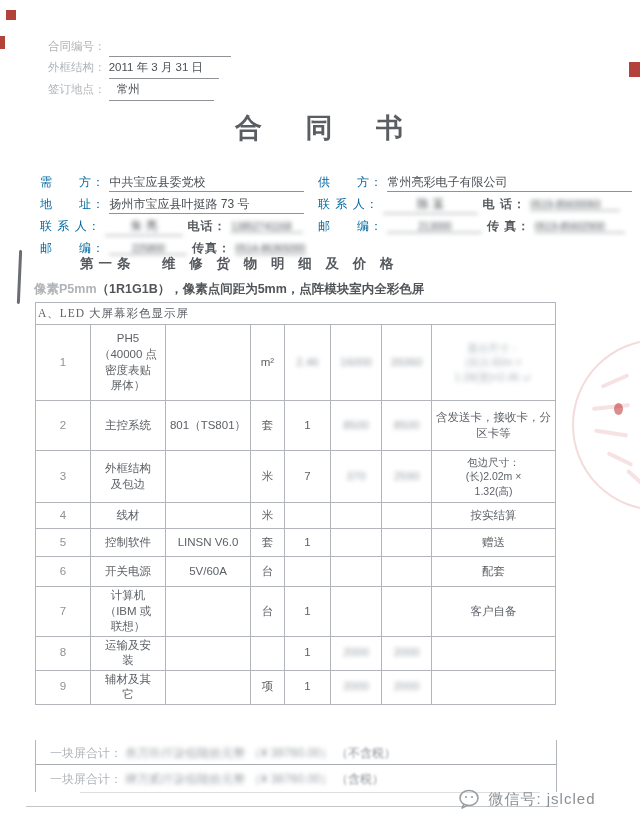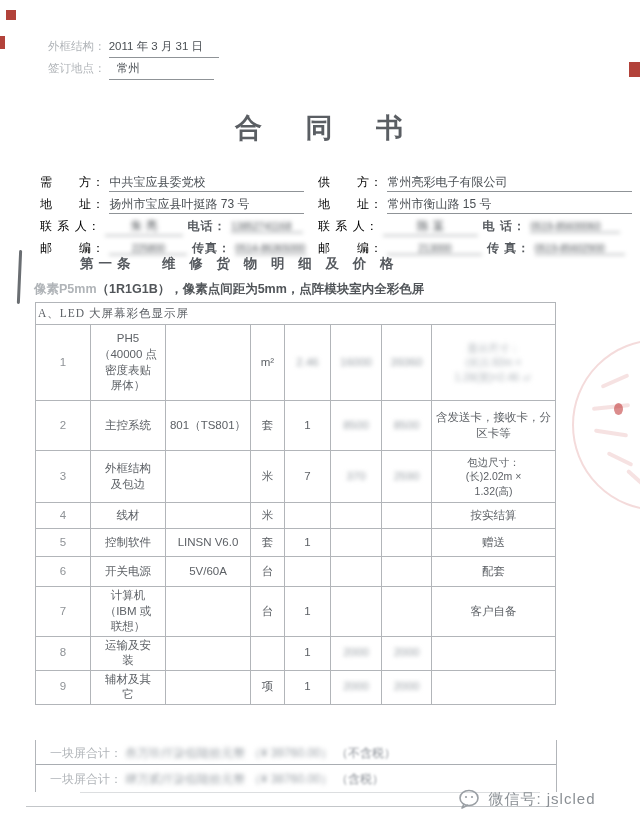--- a/index.html
+++ b/index.html
@@ -14,21 +14,21 @@
   .faint{color:#8e9296;}
   .blur{filter:blur(2.2px);color:#9aa0a6;}
   .blur2{filter:blur(2.6px);color:#a7adb3;}
   .pre{white-space:pre-line;}
   .uline{border-bottom:1px solid #8f9397;display:inline-block;}
   
   .meta-line{font-size:11.5px;line-height:21px;white-space:nowrap;}
   
   .doc-title{font-size:27px;font-weight:600;letter-spacing:18px;color:#5a5e63;text-align:center;width:100%;}
   
-  .p-label{font-size:12px;color:#000000;letter-spacing:1px;white-space:nowrap;}
+  .p-label{font-size:12px;color:#0369a1;letter-spacing:1px;white-space:nowrap;}
   .p-val{font-size:12px;color:#4a4f54;white-space:nowrap;}
   .p-row{height:22px;}
   
   .sec-head{font-size:13.5px;font-weight:700;color:#55595e;letter-spacing:5px;white-space:nowrap;}
   .sub-line{font-size:12.5px;font-weight:700;color:#515559;white-space:nowrap;}
   
   table.grid{border-collapse:collapse;table-layout:fixed;width:520px;font-size:11.5px;color:#5d6166;}
   table.grid td{border:1px solid #b2b5b9;text-align:center;vertical-align:middle;padding:1px 2px;line-height:1.35;}
   table.grid td.cat{text-align:left;letter-spacing:1px;font-family:Liberation Serif, serif;}
   
@@ -47,20 +47,24 @@
 </style>
 </head>
 <body>
 
 <div class="abs red-mark" style="left:6px;top:10px;width:10px;height:10px;"></div>
 <div class="abs red-mark" style="left:0;top:36px;width:5px;height:13px;"></div>
 <div class="abs red-mark" style="left:629px;top:62px;width:11px;height:15px;"></div>
 
 <div class="abs" style="left:48px;top:36px;">
   <div class="meta-line">
+    <span class="ghost">合同编号：</span>
+    <span class="uline" style="width:122px;height:15px;vertical-align:bottom;"></span>
+  </div>
+  <div class="meta-line">
     <span class="ghost">外框结构：</span>
     <span class="uline" style="min-width:110px;">2011 年 3 月 31 日</span>
   </div>
   <div class="meta-line">
     <span class="ghost">签订地点：</span>
     <span class="uline" style="min-width:105px;text-indent:8px;"><span>常州</span></span>
   </div>
 </div>
 
 <div class="abs doc-title" style="top:110px;left:8px;">合 同 书</div>
@@ -85,24 +89,20 @@
     <span class="p-val uline blur" style="width:78px;text-align:center;font-size:10px;"><span>225800</span></span>
     <span class="p-label" style="color:#55595e;font-weight:700;">传真：</span>
     <span class="p-val uline blur" style="width:72px;font-size:10px;"><span>0514-86365000</span></span>
   </div>
 </div>
 
 <div class="abs" style="left:318px;top:172px;width:318px;">
   <div class="p-row">
     <span class="p-label">供　　方：</span>
     <span class="p-val uline" style="width:245px;"><span>常州亮彩电子有限公司</span></span>
-  </div>
-  <div class="p-row">
-    <span class="p-label">地　　址：</span>
-    <span class="p-val uline" style="width:245px;"><span>常州市衡山路 15 号</span></span>
   </div>
   <div class="p-row">
     <span class="p-label">联 系 人：</span>
     <span class="p-val uline blur" style="width:95px;text-align:center;"><span>陈 某</span></span>
     <span class="p-label" style="font-weight:700;color:#55595e;">电 话：</span>
     <span class="p-val uline blur" style="width:90px;font-size:10px;"><span>0519-85600060</span></span>
   </div>
   <div class="p-row">
     <span class="p-label">邮　　编：</span>
     <span class="p-val uline blur" style="width:95px;text-align:center;font-size:10px;"><span>213000</span></span>

